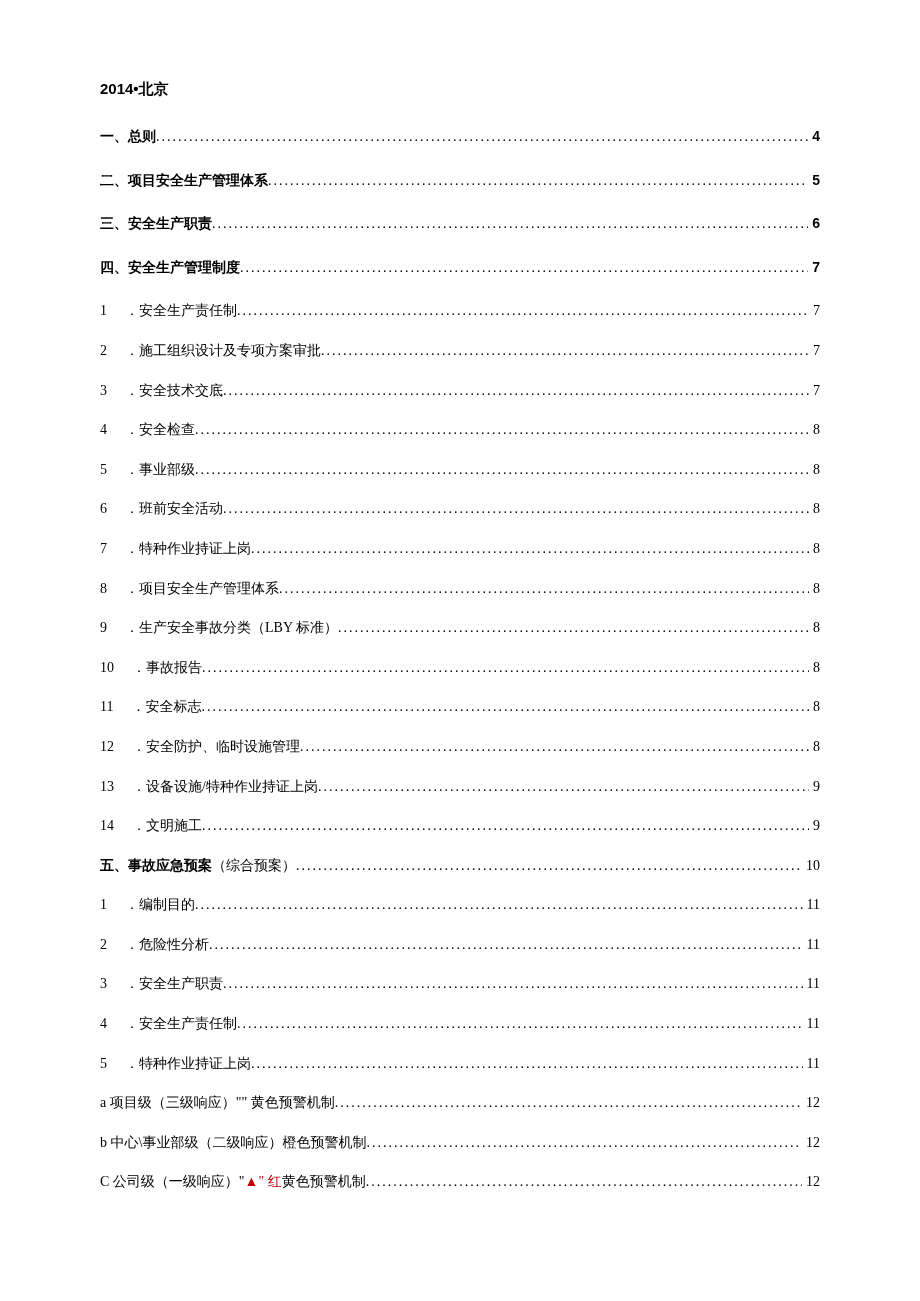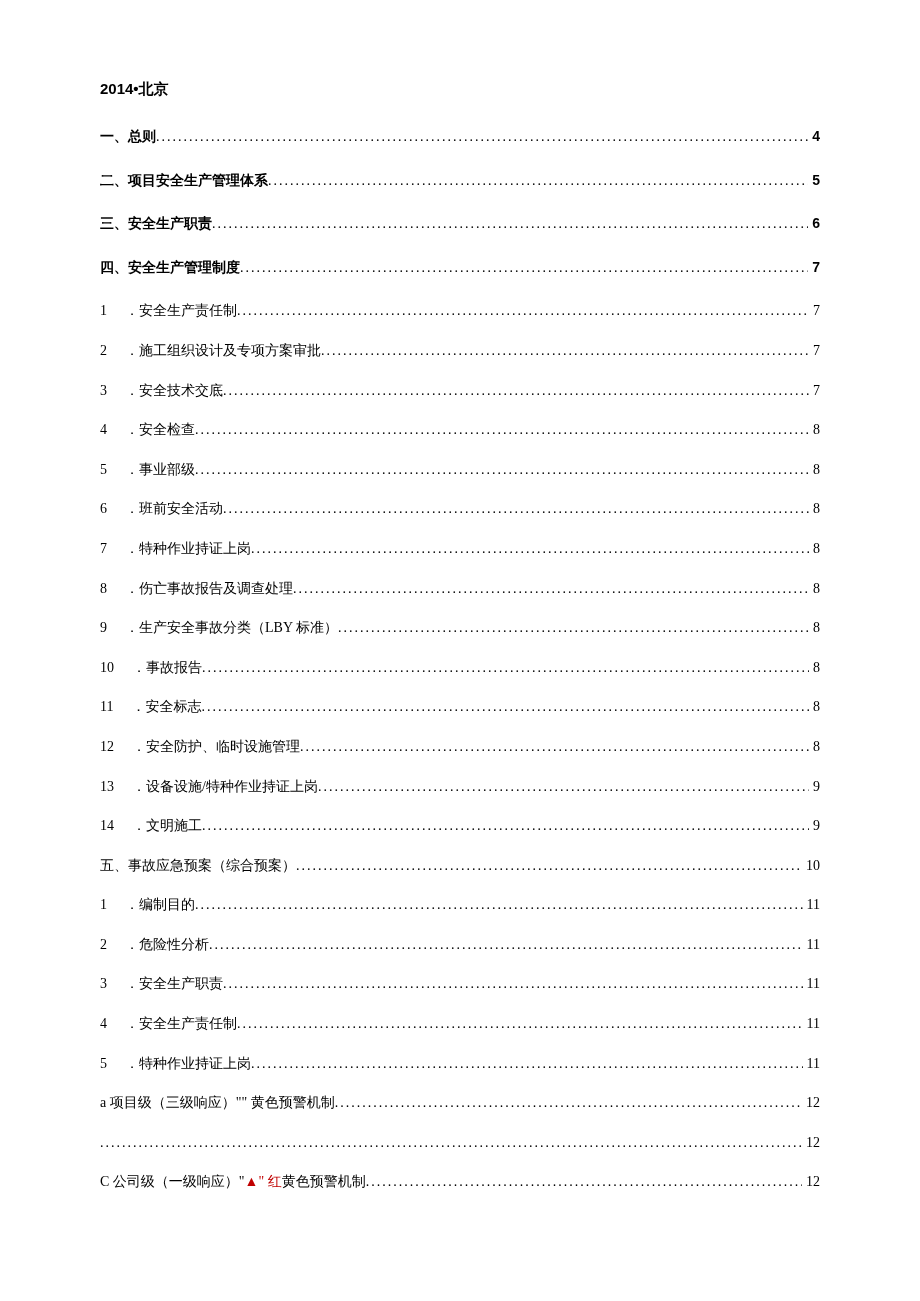--- a/index.html
+++ b/index.html
@@ -23,21 +23,21 @@
     align-items: center;
     margin-bottom: 20px;
     font-size: 14px;
     line-height: 1.4;
     white-space: nowrap;
   }
   .toc-row.major { font-weight: bold; margin-bottom: 24px; }
   .toc-row.major .label,
   .toc-row.major .page { font-family: "SimHei", "Microsoft YaHei", sans-serif; }
   .toc-row.minor-bold .bold-part {
-    font-weight: normal;
+    font-weight: bold;
     font-family: "SimHei", "Microsoft YaHei", sans-serif;
   }
   .toc-row .num { flex: 0 0 auto; margin-right: 18px; }
   .toc-row .label { flex: 0 0 auto; }
   .toc-row .leader {
     flex: 1 1 auto;
     overflow: hidden;
     letter-spacing: 2px;
     font-weight: normal;
     font-family: "SimSun", serif;
@@ -110,21 +110,21 @@
       <span class="page">8</span>
     </div>
     <div class="toc-row">
       <span class="num">7</span>
       <span class="label">．特种作业持证上岗</span>
       <span class="leader"></span>
       <span class="page">8</span>
     </div>
     <div class="toc-row">
       <span class="num">8</span>
-      <span class="label">．伤亡事故报告及调查处理</span>
+      <span class="label">．项目安全生产管理体系</span>
       <span class="leader"></span>
       <span class="page">8</span>
     </div>
     <div class="toc-row">
       <span class="num">9</span>
       <span class="label">．生产安全事故分类（LBY 标准）</span>
       <span class="leader"></span>
       <span class="page">8</span>
     </div>
     <div class="toc-row">
@@ -191,20 +191,21 @@
       <span class="label">．特种作业持证上岗</span>
       <span class="leader"></span>
       <span class="page">11</span>
     </div>
     <div class="toc-row">
       <span class="label">a 项目级（三级响应）"" 黄色预警机制</span>
       <span class="leader"></span>
       <span class="page">12</span>
     </div>
     <div class="toc-row">
+      <span class="label">b 中心\事业部级（二级响应）橙色预警机制</span>
       <span class="leader"></span>
       <span class="page">12</span>
     </div>
     <div class="toc-row">
       <span class="label"><span class="pfx">C 公司级（一级响应）"</span><span class="red">▲" 红</span><span class="sfx">黄色预警机制</span></span>
       <span class="leader"></span>
       <span class="page">12</span>
     </div>
   </div>
 

